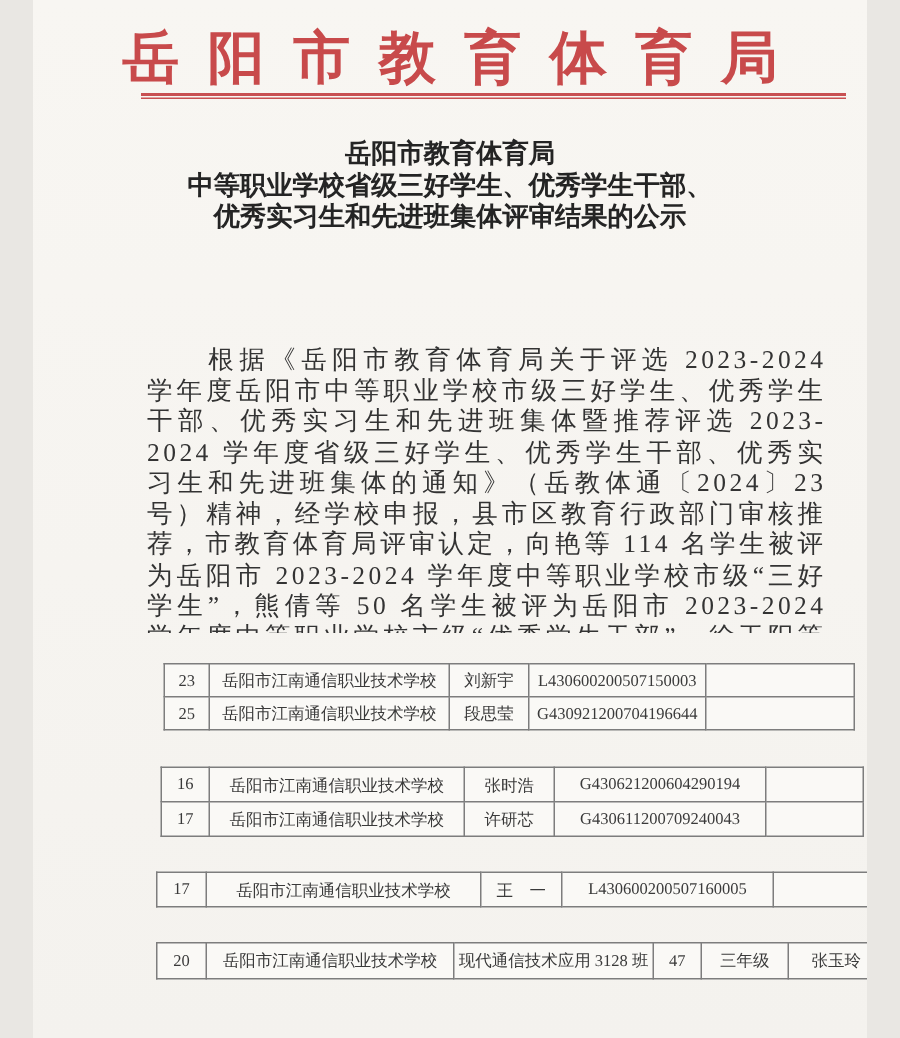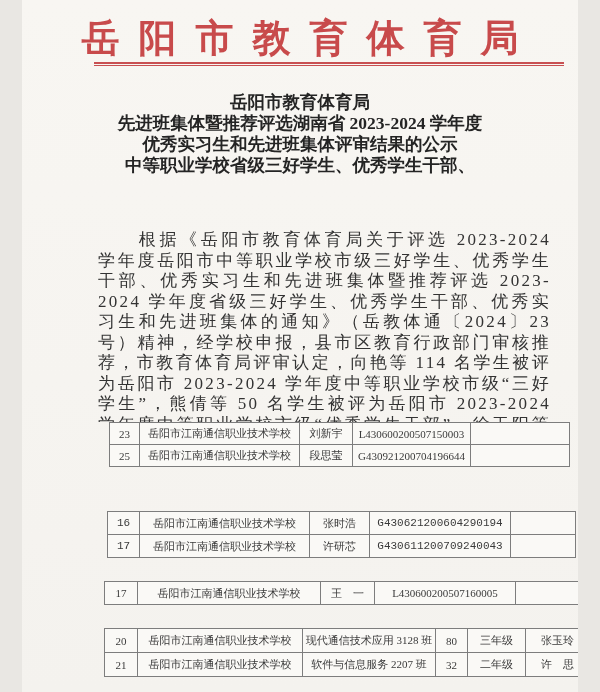--- a/index.html
+++ b/index.html
@@ -62,43 +62,42 @@
     background: #faf9f6;
   }
   table.frag td {
     border: 1px solid #7d7d7d;
     text-align: center;
     vertical-align: middle;
     padding: 0 2px;
     white-space: nowrap;
     overflow: hidden;
   }
-  #t1 { left: 87px; top: 422px; width: 460px; }
+  #t1 { left: 87px; top: 442px; width: 460px; }
   #t1 td { height: 22px; }
   #t2 { left: 85px; top: 511px; width: 468px; }
-  #t2 td { height: 23px; font-family: Liberation Mono, monospace; }
+  #t2 td { height: 23px; }
   #t3 { left: 82px; top: 581px; width: 475px; }
   #t3 td { height: 23px; }
   #t4 { left: 82px; top: 628px; width: 485px; }
   #t4 td { height: 24px; }
 </style>
 </head>
 <body>
 
 <div class="page">
 
   <div class="letterhead">岳阳市教育体育局</div>
 
   <div class="letterhead-rule"></div>
 
   <div class="doc-title">
     <div>岳阳市教育体育局</div>
-    <div>先进班集体暨推荐评选湖南省 2023-2024 学年度</div>
+    <div>中等职业学校省级三好学生、优秀学生干部、</div>
     <div>优秀实习生和先进班集体评审结果的公示</div>
-    <div>中等职业学校省级三好学生、优秀学生干部、</div>
   </div>
 
   <div class="body-para">根据《岳阳市教育体育局关于评选 2023-2024 学年度岳阳市中等职业学校市级三好学生、优秀学生干部、优秀实习生和先进班集体暨推荐评选 2023-2024 学年度省级三好学生、优秀学生干部、优秀实习生和先进班集体的通知》（岳教体通〔2024〕23 号）精神，经学校申报，县市区教育行政部门审核推荐，市教育体育局评审认定，向艳等 114 名学生被评为岳阳市 2023-2024 学年度中等职业学校市级“三好学生”，熊倩等 50 名学生被评为岳阳市 2023-2024 学年度中等职业学校市级“优秀学生干部”，徐玉阳等 47 名学生被评为岳阳市 2023-2024 学</div>
 
   <table class="frag" id="t1">
     <colgroup>
       <col style="width:30px">
         <col style="width:160px">
         <col style="width:53px">
         <col style="width:118px">
@@ -174,28 +173,20 @@
         <col style="width:133px">
         <col style="width:32px">
         <col style="width:58px">
         <col style="width:64px">
     </colgroup>
     <tbody>
         <tr>
           <td>20</td>
           <td>岳阳市江南通信职业技术学校</td>
           <td>现代通信技术应用 3128 班</td>
-          <td>80</td>
+          <td>47</td>
           <td>三年级</td>
           <td>张玉玲</td>
-        </tr>
-        <tr>
-          <td>21</td>
-          <td>岳阳市江南通信职业技术学校</td>
-          <td>软件与信息服务 2207 班</td>
-          <td>32</td>
-          <td>二年级</td>
-          <td>许　思</td>
         </tr>
       </tbody>
   </table>
 
 </div>
 
 </body></html>

